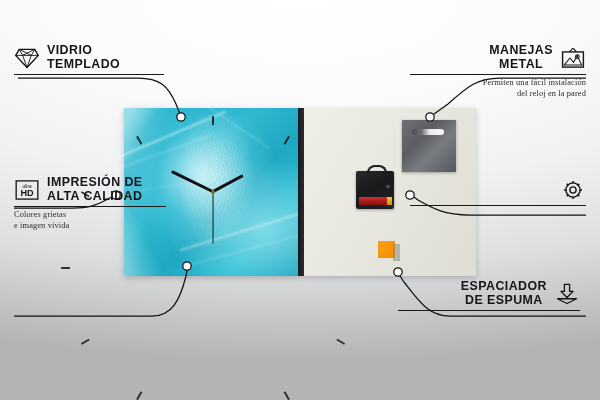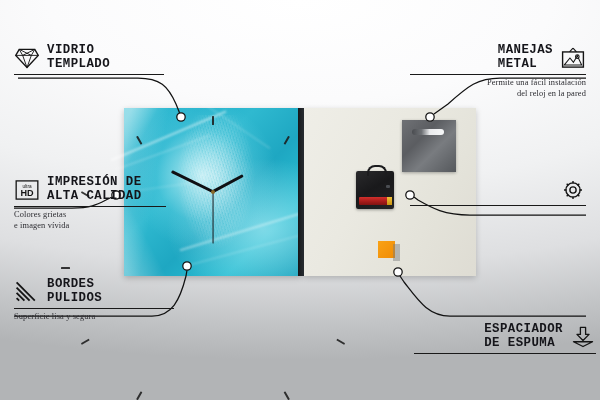--- a/index.html
+++ b/index.html
@@ -14,23 +14,23 @@
       radial-gradient(ellipse 150% 90% at 50% 0%, #ffffff 0%, #fbfbfc 28%, #f0f1f2 52%, #dedfe1 74%, #c2c4c6 90%, #b2b4b6 100%);
   }
 
   
   .feature{position:absolute;}
   .f-head{display:flex;align-items:center;gap:7px;}
   .f-right .f-head{justify-content:flex-end;}
   .f-title{
     font-size:12.4px;line-height:13.6px;letter-spacing:.45px;
     color:#15151a;font-weight:700;text-transform:uppercase;
-    font-family:Liberation Mono, monospace;white-space:pre-line;
-  }
-  .f-right .f-title{text-align:left;}
+    font-family:Liberation Sans, sans-serif;white-space:pre-line;
+  }
+  .f-right .f-title{text-align:center;}
   .rule{height:0;border-top:1.1px solid #191919;margin-top:3px;}
   .f-sub{
     font-size:8.4px;line-height:10.4px;color:#2b2b30;
     margin-top:3px;white-space:pre-line;letter-spacing:.12px;
   }
   .f-right .f-sub{text-align:right;}
   .ico{width:26px;height:24px;flex:0 0 auto;display:block;}
 
   
   #product{position:absolute;left:124px;top:108px;width:352px;height:168px;}
@@ -212,70 +212,54 @@
         <text x="15" y="20.5" font-family="Liberation Sans, sans-serif" font-size="10.5" font-weight="bold" text-anchor="middle" fill="#141414">HD</text>
       </svg>
       <div class="f-title">IMPRESIÓN DE
 ALTA CALIDAD</div>
     </div>
     <div class="rule"></div>
     <div class="f-sub">Colores grietas
 e imagen vívida</div>
   </div>
 
-  <div class="feature f-left" style="left:14px;top:278px;width:160px;">
-    <div class="f-head">
-      <svg class="ico" viewBox="0 0 30 26">
-        <g stroke="#141414" stroke-width="2.1" stroke-linecap="butt">
-          <path d="M3 2 L24 23"></path>
-          <path d="M3 8 L18 23"></path>
-          <path d="M3 14 L12 23"></path>
-          <path d="M3 20 L6 23"></path>
-        </g>
-      </svg>
-      <div class="f-title">BORDES
-PULIDOS</div>
-    </div>
-    <div class="rule"></div>
-    <div class="f-sub">Superficie lisa y segura</div>
-  </div>
 
   <div class="feature f-right" style="right:14px;top:44px;width:176px;">
     <div class="f-head">
       <div class="f-title">MANEJAS
 METAL</div>
       <svg class="ico" viewBox="0 0 30 26">
         <path d="M15 1.5 L19 6" fill="none" stroke="#141414" stroke-width="1.3"></path>
         <path d="M15 1.5 L11 6" fill="none" stroke="#141414" stroke-width="1.3"></path>
         <rect x="3" y="6" width="24" height="17.5" fill="none" stroke="#141414" stroke-width="1.6"></rect>
         <path d="M5 21 L11.5 13 L15.5 18 L20 10.5 L25 21 Z" fill="none" stroke="#141414" stroke-width="1.2"></path>
         <circle cx="20" cy="11.5" r="2.1" fill="none" stroke="#141414" stroke-width="1.2"></circle>
       </svg>
     </div>
     <div class="rule"></div>
-    <div class="f-sub">Permite una fácil instalación
+    <div class="f-sub">Permiten una fácil instalación
 del reloj en la pared</div>
   </div>
 
   <div class="feature f-right" style="right:14px;top:178px;width:176px;">
     <div class="f-head">
       <svg class="ico" viewBox="0 0 30 26">
         <g stroke="#141414" stroke-width="1.6" fill="none">
           <circle cx="15" cy="13" r="8.2"></circle>
           <circle cx="15" cy="13" r="3.6"></circle>
           <path d="M15 2.6 v3 M15 20.4 v3 M4.6 13 h3 M22.4 13 h3
                    M7.7 5.7 l2.1 2.1 M20.2 18.2 l2.1 2.1
                    M22.3 5.7 l-2.1 2.1 M9.8 18.2 l-2.1 2.1"></path>
         </g>
       </svg>
     </div>
     <div class="rule"></div>
   </div>
 
-  <div class="feature f-right" style="right:4px;top:280px;width:182px;margin-top:43px;">
+  <div class="feature f-right" style="right:20px;top:280px;width:182px;">
     <div class="f-head">
       <div class="f-title">ESPACIADOR
 DE ESPUMA</div>
       <svg class="ico" viewBox="0 0 30 26">
         <path d="M12 2 H18 V10 H22 L15 17 L8 10 H12 Z" fill="none" stroke="#141414" stroke-width="1.5" stroke-linejoin="round"></path>
         <path d="M15 18.5 L26 18.5 L15 24 L4 18.5 Z" fill="none" stroke="#141414" stroke-width="1.5" stroke-linejoin="round"></path>
       </svg>
     </div>
     <div class="rule"></div>
   </div>

